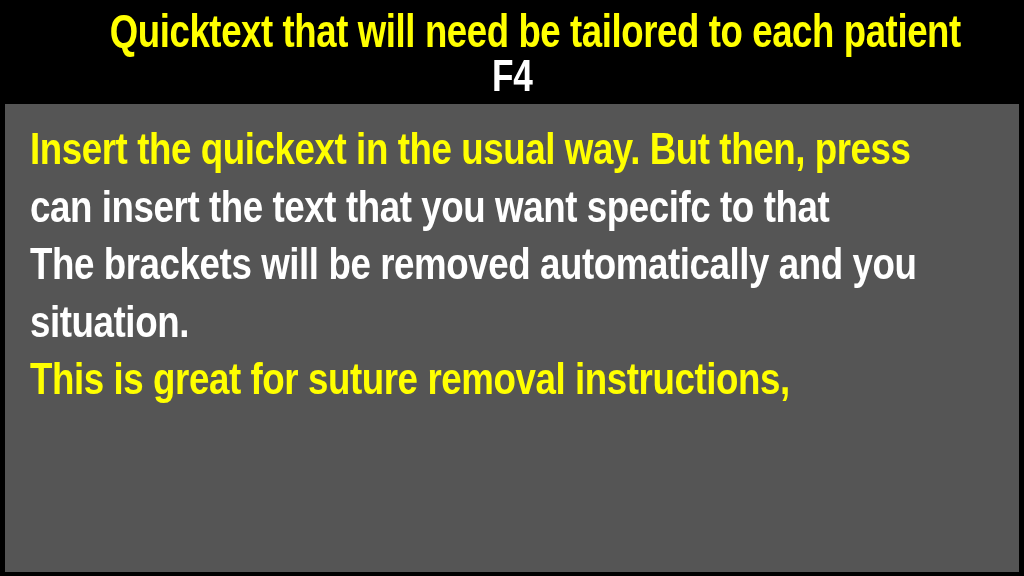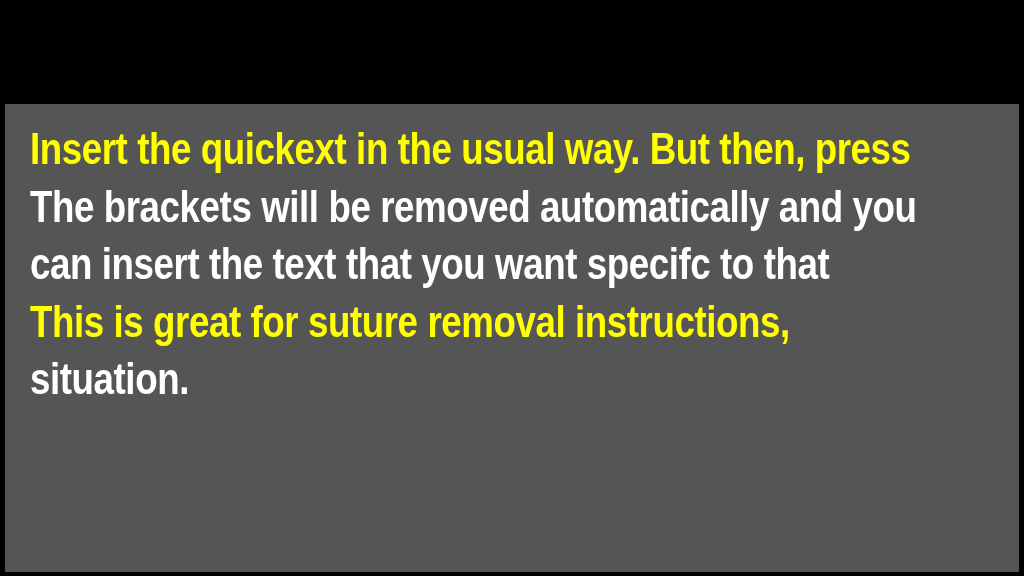--- a/index.html
+++ b/index.html
@@ -107,42 +107,50 @@
     transform-origin: left center;
   }
   .yellow { color: #FFFF00; }
   .white  { color: #FFFFFF; }
 </style>
 </head>
 <body>
 
 <div id="slide">
 
+  <div id="header">
+    <div id="title-line">
+      <span id="title-text" class="cond">Quicktext that will need be tailored to each patient</span>
+    </div>
+    <div id="subtitle-line">
+      <span id="subtitle-text" class="cond">F4</span>
+    </div>
+  </div>
 
   <div id="body-panel">
     <div id="body-text">
 
       <div class="bline">
         <span class="cond yellow">Insert the quickext in the usual way.  But then, press</span>
       </div>
 
 
       <div class="bline">
+        <span class="cond white">can insert the text that you want specifc to that</span>
+      </div>
+
+      <div class="bline">
         <span class="cond white">The brackets will be removed automatically and you</span>
       </div>
 
       <div class="bline">
-        <span class="cond white">can insert the text that you want specifc to that</span>
+        <span class="cond white">situation.</span>
       </div>
 
       <div class="bline">
         <span class="cond yellow">This is great for suture removal instructions,</span>
-      </div>
-
-      <div class="bline">
-        <span class="cond white">situation.</span>
       </div>
 
 
     </div>
   </div>
 
 </div>
 
 </body></html>

